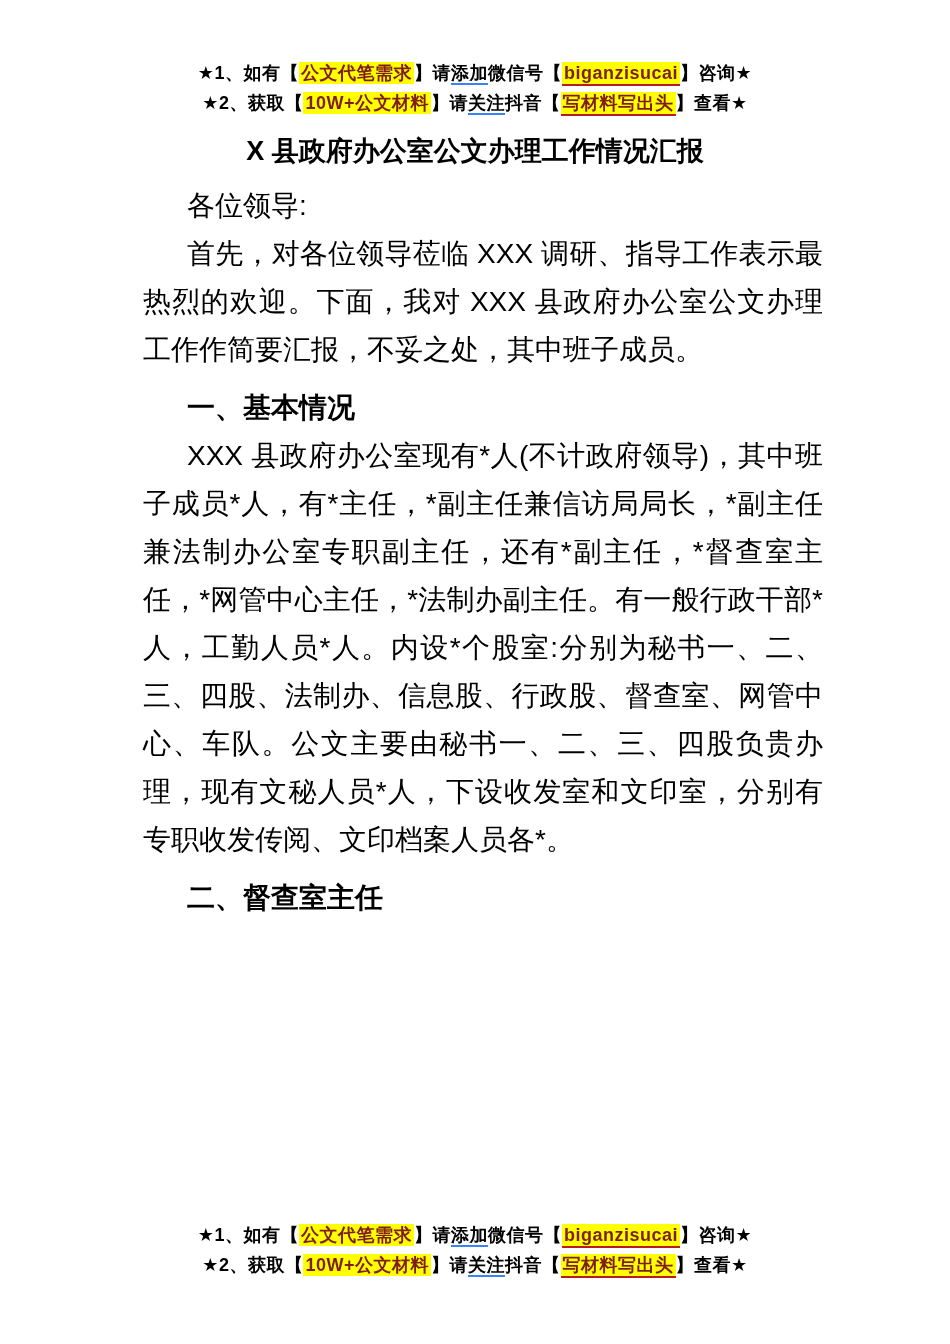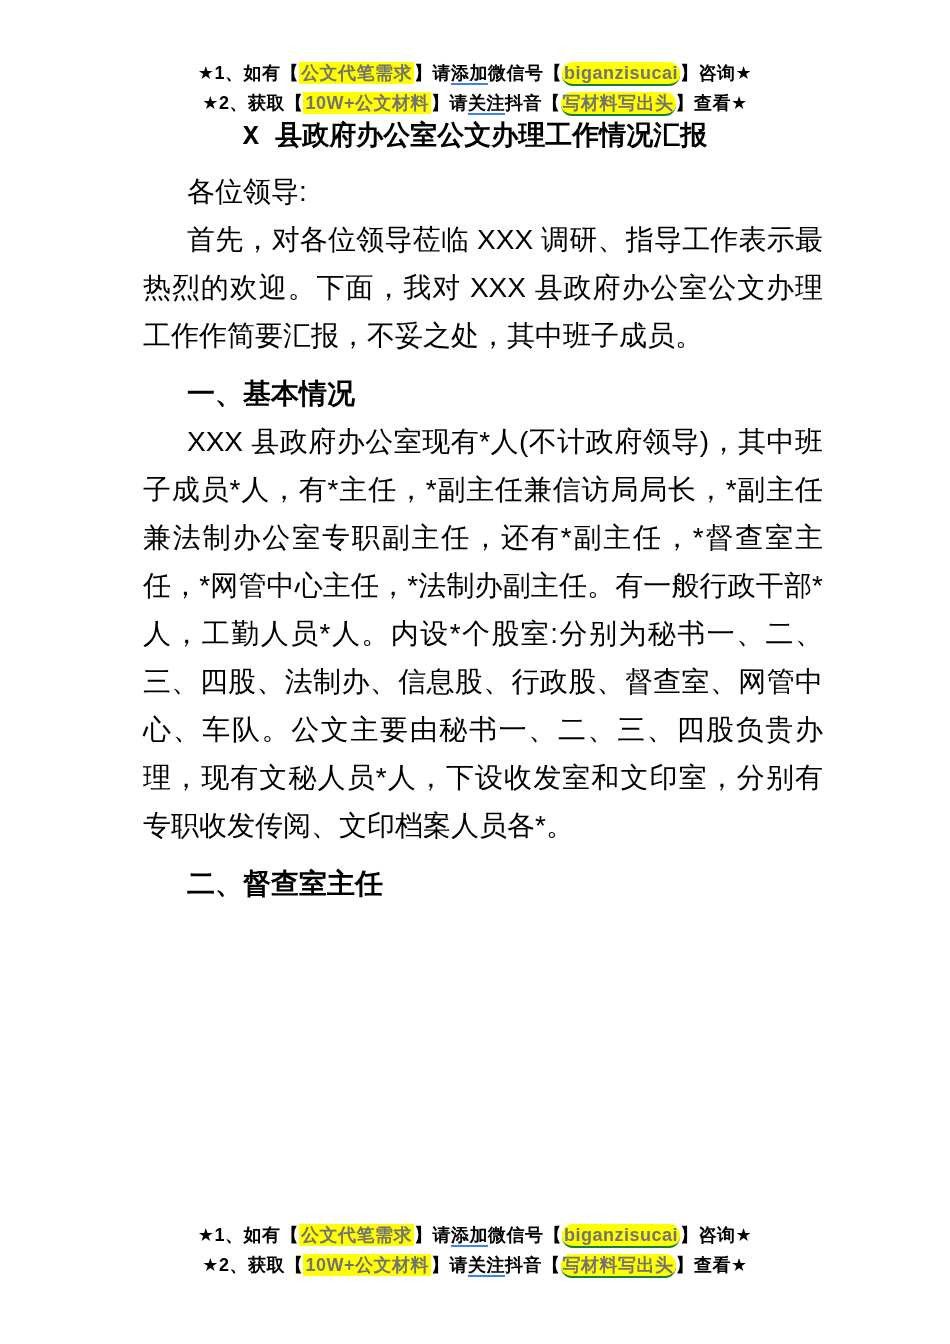--- a/index.html
+++ b/index.html
@@ -20,34 +20,33 @@
     text-align: center;
     font-weight: bold;
     font-size: 18px;
     line-height: 30px;
     letter-spacing: 0.5px;
     color: #000000;
   }
   .promo-header { padding-top: 58px; }
   .promo-footer { position: absolute; left: 0; right: 0; bottom: 64px; }
   .hl {
-    color: #737373;
+    color: #7f1d1d;
     background: #ffff00;
     padding: 1px 2px;
   }
   .u-black { border-bottom: 2px solid #3b82f6; }
-  .hl-u { border-bottom: 2px solid #15803d; border-radius: 11px; }
+  .hl-u { border-bottom: 2px solid #b91c1c; }
   
   .doc-title {
-    margin-top: 2px;
+    margin-top: 16px;
     text-align: center;
     font-size: 27px;
     font-weight: bold;
     line-height: 34px;
-    font-family: Liberation Mono, monospace;
   }
   
   .doc-body {
     margin-top: 14px;
     padding-left: 143px;
     padding-right: 127px;
     font-size: 28px;
     line-height: 48px;
     text-align: justify;
   }

